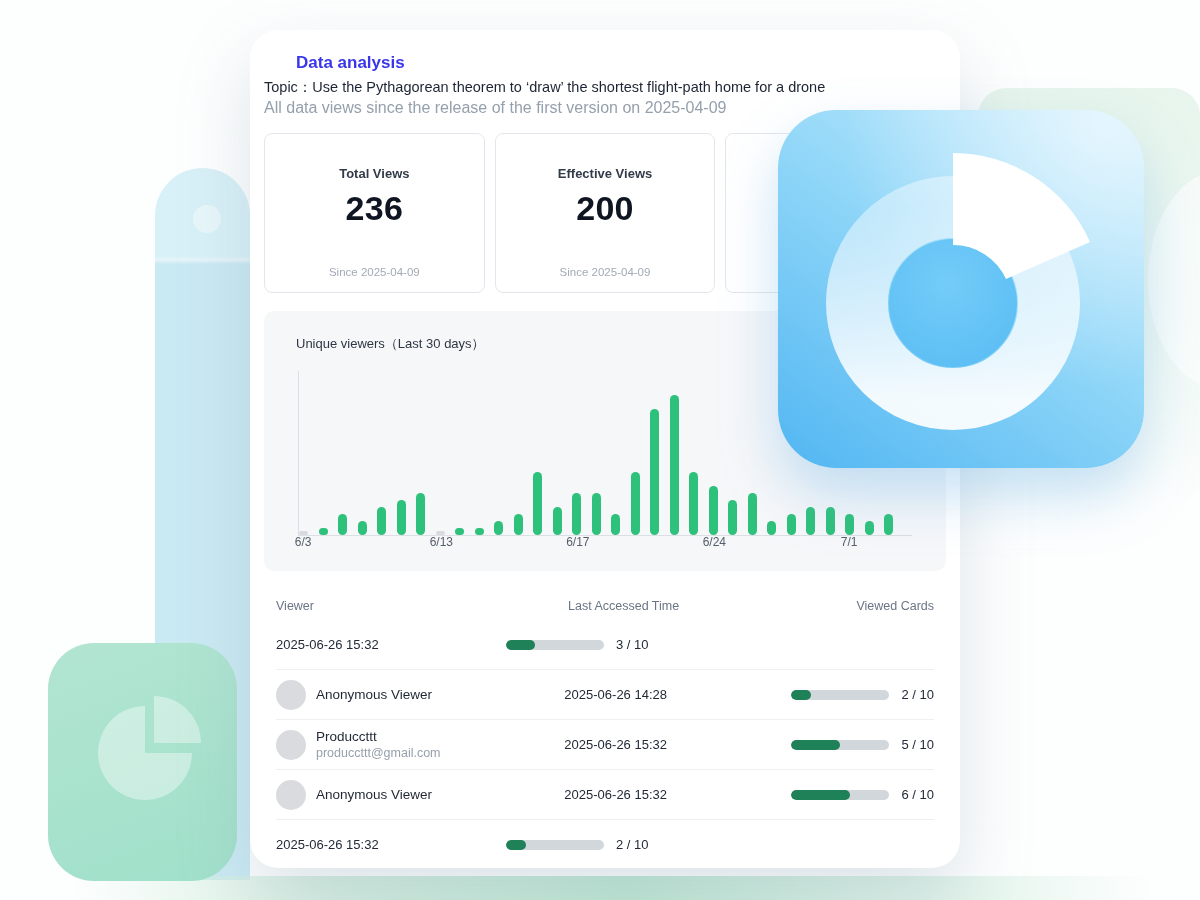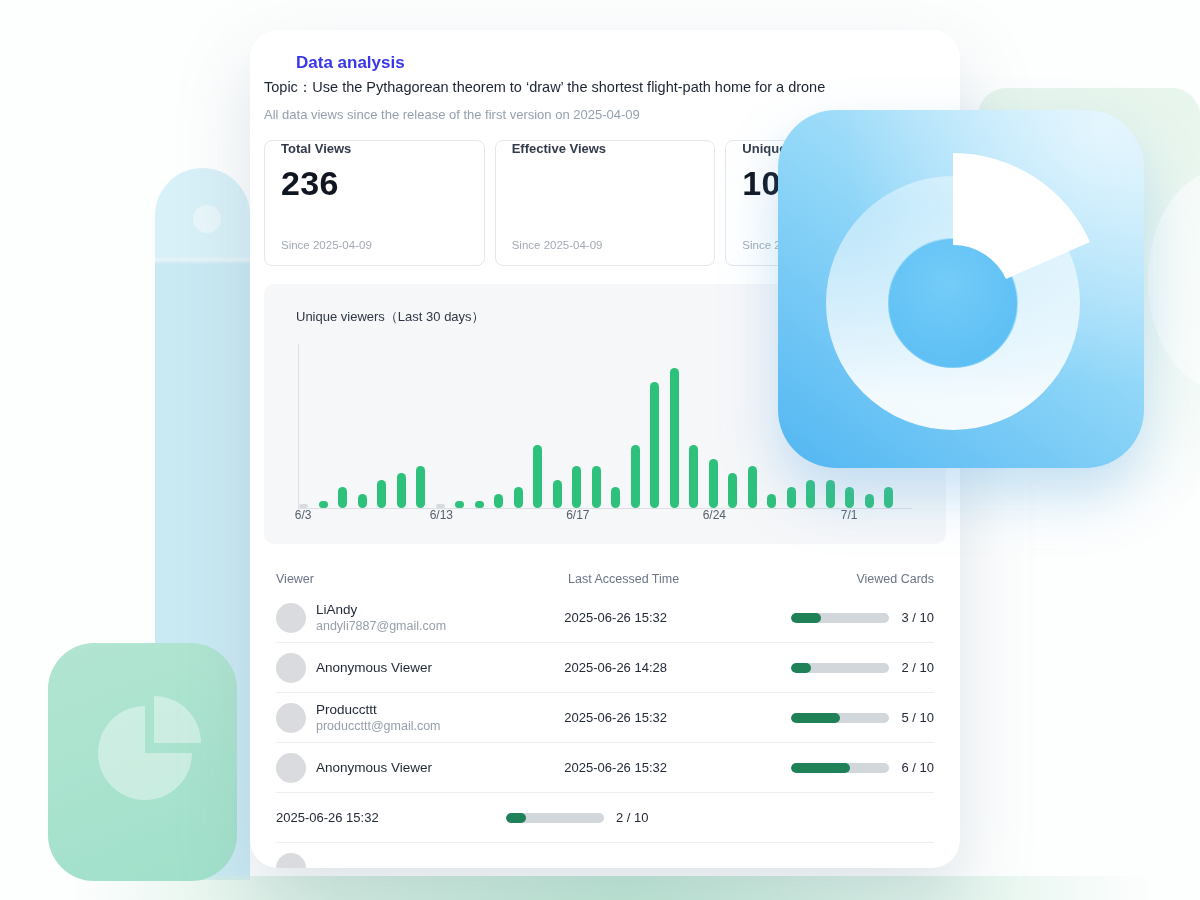--- a/index.html
+++ b/index.html
@@ -41,25 +41,25 @@
   
   .card {
     position:absolute; left:250px; top:30px; width:710px; height:838px;
     background:#ffffff; border-radius:28px;
     box-shadow:0 30px 70px rgba(140,162,176,0.28);
     padding:22px 14px 0 14px;
     overflow:hidden;
   }
   .card h1 { font-size:17px; font-weight:700; color:#3a36ea; line-height:22px;margin-left:32px; }
   .topic { margin-top:3px; font-size:14.5px; font-weight:500; color:#1d2433; line-height:20px; }
-  .subtitle { margin-top:9px; font-size:13px; color:#95a0ad; line-height:18px; }
+  .subtitle { margin-top:2px; font-size:16px; color:#95a0ad; line-height:18px; }
   .stats { margin-top:16px; display:flex; gap:10px; }
   .stat-card {
-    flex:1; height:126px; border:1px solid #e3e7ec; border-radius:8px;
-    padding:0 16px 14px 16px; display:flex; flex-direction:column; background:#fff;
+    flex:1; height:160px; border:1px solid #e3e7ec; border-radius:8px;
+    padding:32px 16px 14px 16px; display:flex; flex-direction:column; background:#fff;text-align:center;
   }
   .stat-label { font-size:13px; font-weight:700; color:#323b49; }
   .stat-value { margin-top:8px; font-size:34px; font-weight:700; color:#0f1521; letter-spacing:0.3px; }
   .stat-caption { margin-top:auto; font-size:11.5px; color:#a2aab6; }
   
   .panel {
     margin-top:18px; height:260px; background:#f6f7f9; border-radius:10px;
     position:relative;
   }
   .panel-title { position:absolute; left:32px; top:24px; font-size:13px; font-weight:500; color:#2e3644; }
@@ -121,20 +121,21 @@
 
   <div class="stats" id="stats-row">
   <div class="stat-card">
     <div class="stat-label">Total Views</div>
     <div class="stat-value">236</div>
     <div class="stat-caption">Since 2025-04-09</div>
   </div>
 
   <div class="stat-card">
     <div class="stat-label">Effective Views</div>
+    <div class="stat-value">200</div>
     <div class="stat-caption">Since 2025-04-09</div>
   </div>
 
   <div class="stat-card">
     <div class="stat-label">Unique Viewers</div>
     <div class="stat-value">10</div>
     <div class="stat-caption">Since 2025-04-09</div>
   </div>
 </div>
 
@@ -181,27 +182,20 @@
   </div>
 
   <div class="table">
     <div class="thead">
       <div class="h-viewer">Viewer</div>
       <div class="h-time">Last Accessed Time</div>
       <div class="h-cards">Viewed Cards</div>
     </div>
     <div id="tbody" style="margin-top:7px">
   <div class="trow">
-    <div class="c-viewer">
-      <div class="avatar"></div>
-      <div class="vtext">
-        <div class="vname">LiAndy</div>
-        <div class="vemail">andyli7887@gmail.com</div>
-      </div>
-    </div>
     <div class="c-time">2025-06-26 15:32</div>
     <div class="c-cards">
       <div class="ptrack">
         <div class="pfill" style="width: 30%;"></div>
       </div>
       <div class="pcount">3 / 10</div>
     </div>
   </div>
 
   <div class="trow">

